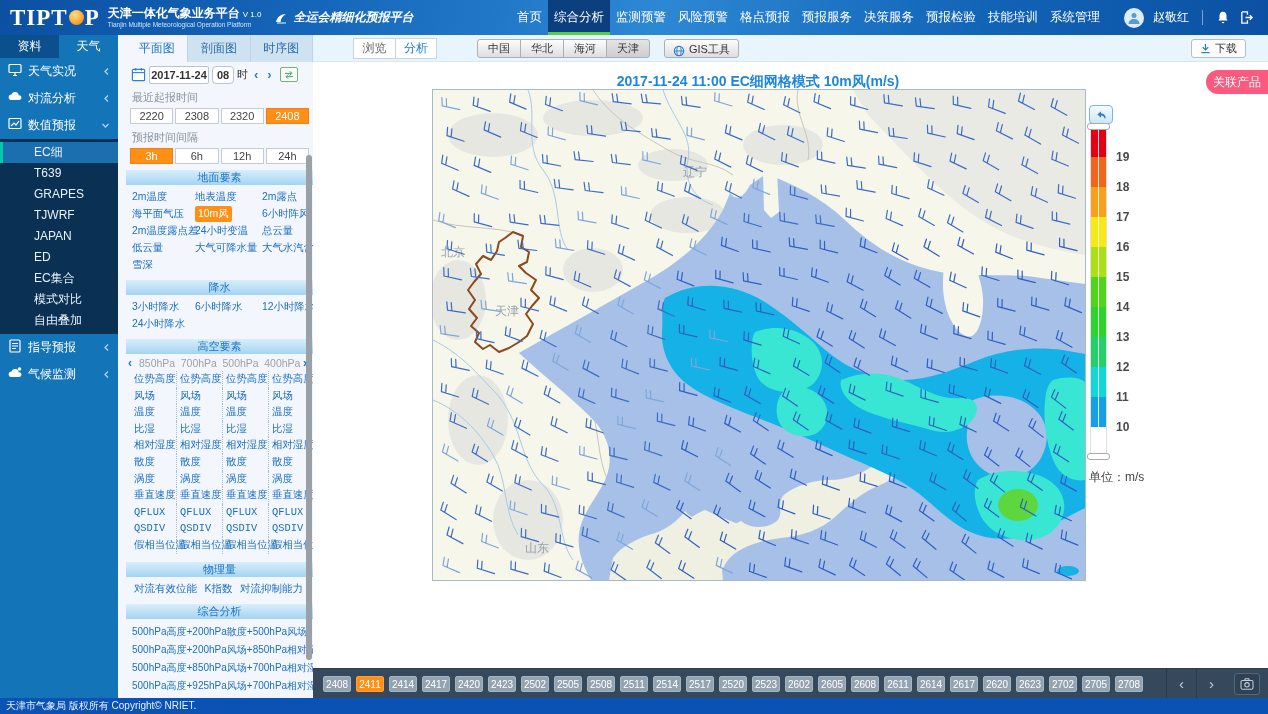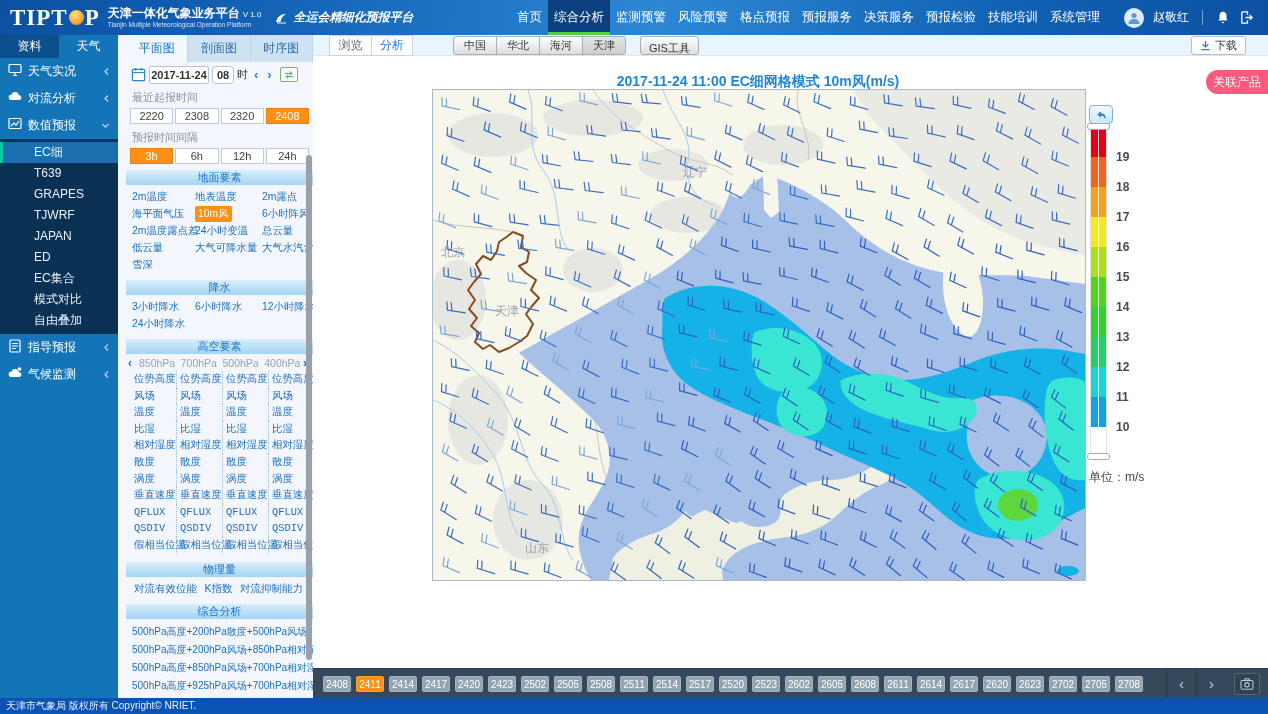--- a/index.html
+++ b/index.html
@@ -68,30 +68,30 @@
 .grid4 span { font-size:10.4px; color:#1b6fc0; line-height:16.6px; white-space:nowrap; cursor:pointer; }
 .grid4 span.c2,.grid4 span.c3,.grid4 span.c4 { border-left:1px dotted #9fc0dc; padding-left:3px; margin-left:-4px; }
 .phys-row { display:flex; justify-content:space-between; padding:5px 10px 2px 8px; }
 .phys-row span { font-size:10.5px; color:#1b6fc0; white-space:nowrap; cursor:pointer; }
 .comp-list { padding:4px 0 0 6px; }
 .comp-list div { font-size:10px; color:#1b6fc0; line-height:18px; white-space:nowrap; cursor:pointer; }
 .p-scroll { position:absolute; right:1px; top:120px; width:6px; height:505px; background:#9aa0a8; border-radius:3px; }
 
 
 .main { position:absolute; top:35px; left:313px; right:0; bottom:16px; background:#fff; }
-.toolbar { height:21px; background:#e9f5fd; display:flex; align-items:center; padding-left:16px; border-bottom:1px solid #d9e7f2; }
+.toolbar { height:27px; background:#e9f5fd; display:flex; align-items:center; padding-left:40px; border-bottom:1px solid #d9e7f2; }
 .vtab { width:42px; height:21px; line-height:19px; text-align:center; font-size:12px; background:#fff; border:1px solid #c9d4dd; color:#666; cursor:pointer; }
 .vtab.active { color:#1f7ad0; }
 .vtab:first-child { border-right:none; }
 .region-group { display:flex; margin-left:40px; }
 .rbtn { padding:0 10px; height:19px; line-height:17px; font-size:11px; color:#333; background:linear-gradient(#fdfdfd,#dedede); border:1px solid #a8b0b8; margin-left:-1px; cursor:pointer; }
 .rbtn:first-child { border-radius:3px 0 0 3px; margin-left:0; }
 .rbtn:last-child { border-radius:0 3px 3px 0; }
 .rbtn.active { background:linear-gradient(#e4e4e4,#cecece); }
-.gis-btn { display:flex; align-items:flex-end; gap:4px; margin-left:14px; padding:0 8px; height:19px; font-size:11px; color:#333; background:linear-gradient(#fdfdfd,#dedede); border:1px solid #a8b0b8; border-radius:3px; cursor:pointer;flex-direction:column; }
+.gis-btn { display:flex; align-items:flex-end; gap:4px; margin-left:14px; padding:0 8px; height:19px; font-size:11px; color:#333; background:linear-gradient(#fdfdfd,#dedede); border:1px solid #a8b0b8; border-radius:3px; cursor:pointer; }
 .dl-btn { display:flex; align-items:center; gap:4px; margin-left:auto; margin-right:22px; padding:0 8px; height:19px; font-size:11px; color:#333; background:#fdfdfd; border:1px solid #b5bec6; border-radius:3px; cursor:pointer; }
 .content { position:absolute; top:28px; left:0; right:0; bottom:30px; background:#fff; }
 .map-title { position:absolute; left:119px; top:10px; width:652px; text-align:center; font-size:14px; font-weight:bold; color:#1e86d8; }
 .related-btn { position:absolute; right:0; top:7px; width:62px; height:24px; background:#fb5a7e; color:#fff; font-size:12px; line-height:24px; text-align:center; border-radius:12px 0 0 12px; cursor:pointer; }
 .map-box { position:absolute; left:119px; top:26px; width:654px; height:492px; border:1px solid #a8bac8; }
 
 .undo-btn { position:absolute; left:776px; top:42px; width:24px; height:19px; border:1px solid #79b4e4; border-radius:4px; background:linear-gradient(#f4fbff,#cde7f8); display:flex; align-items:center; justify-content:center; cursor:pointer; }
 .colorbar { position:absolute; left:778px; top:64px; width:15px; height:330px; outline:1px solid #e0e0e0; }
 .colorbar::after { content:''; position:absolute; left:7px; top:0; bottom:0; width:1px; background:rgba(255,255,255,.85); }
 .cb-seg { width:15px; }

